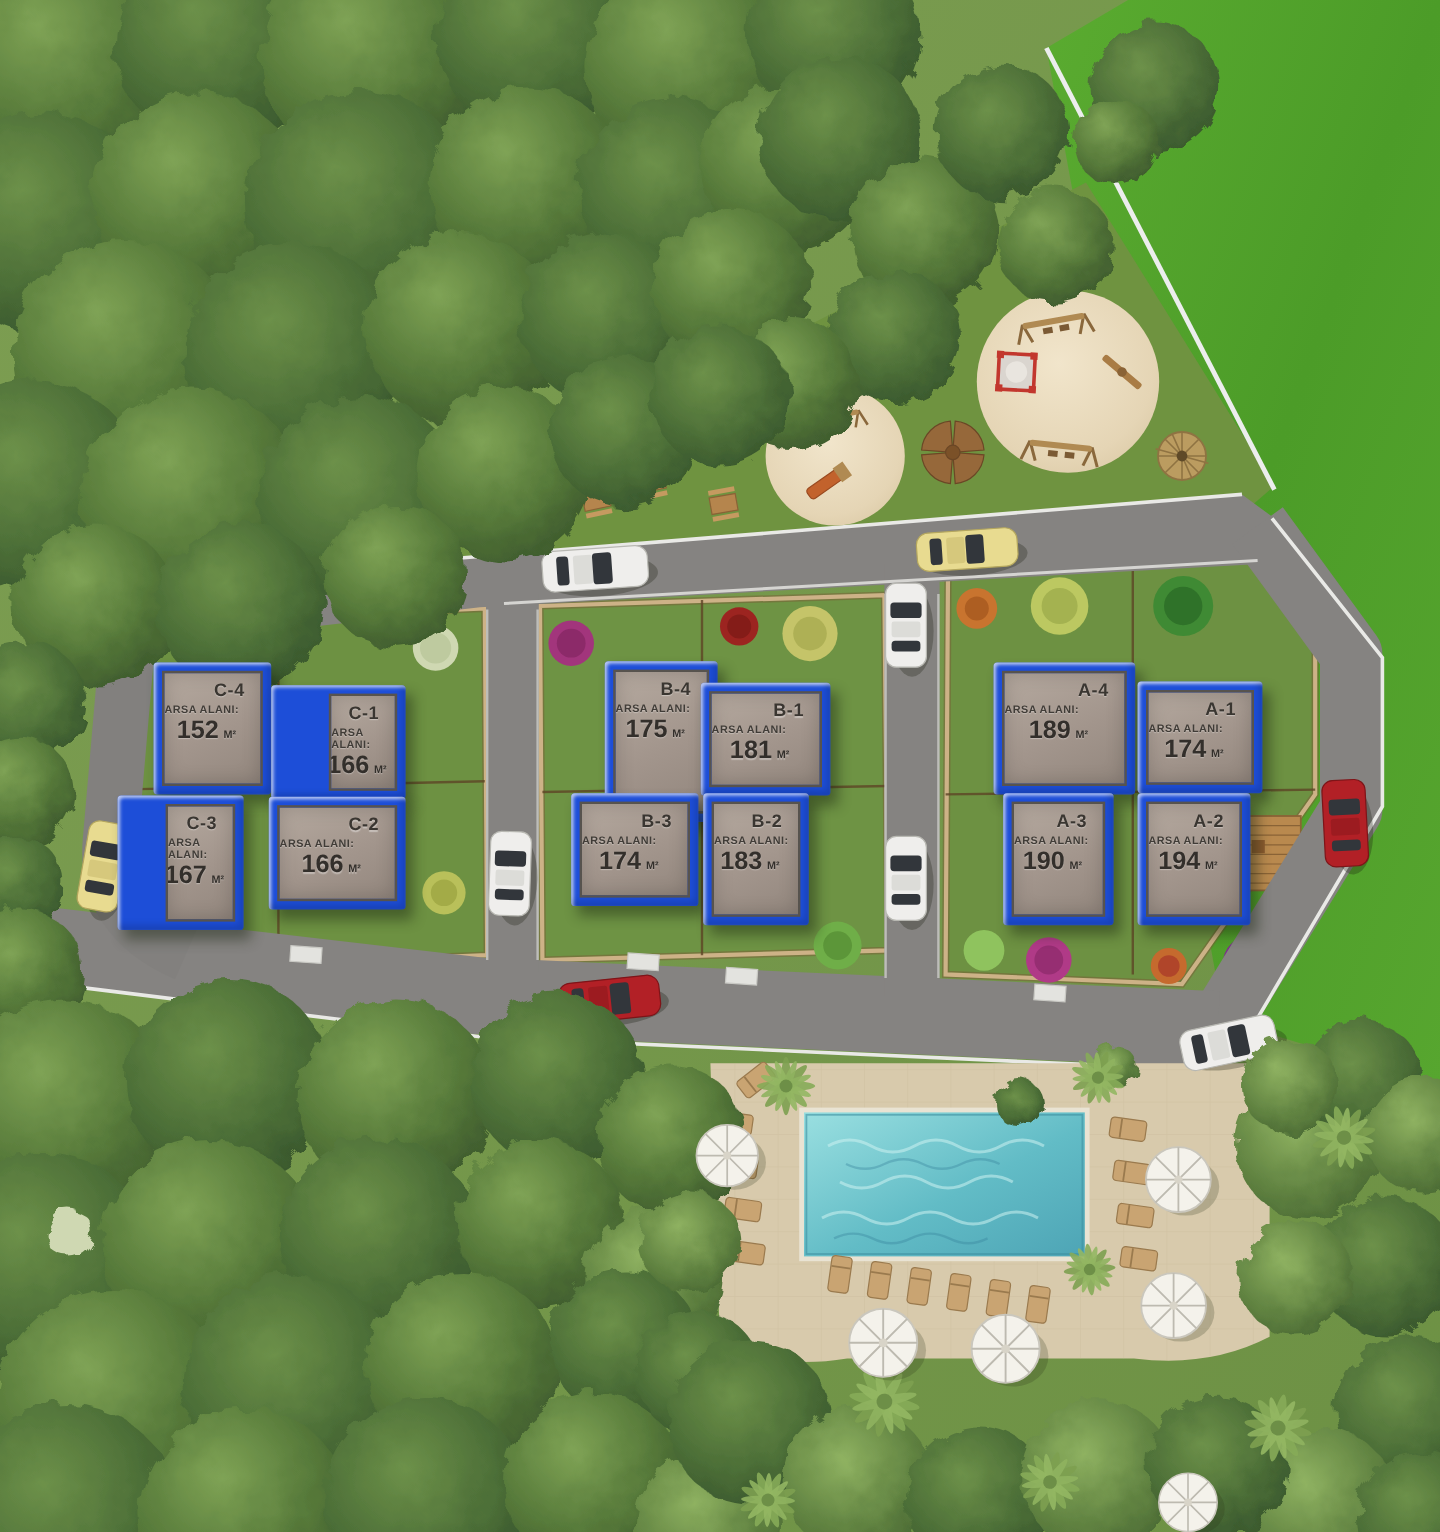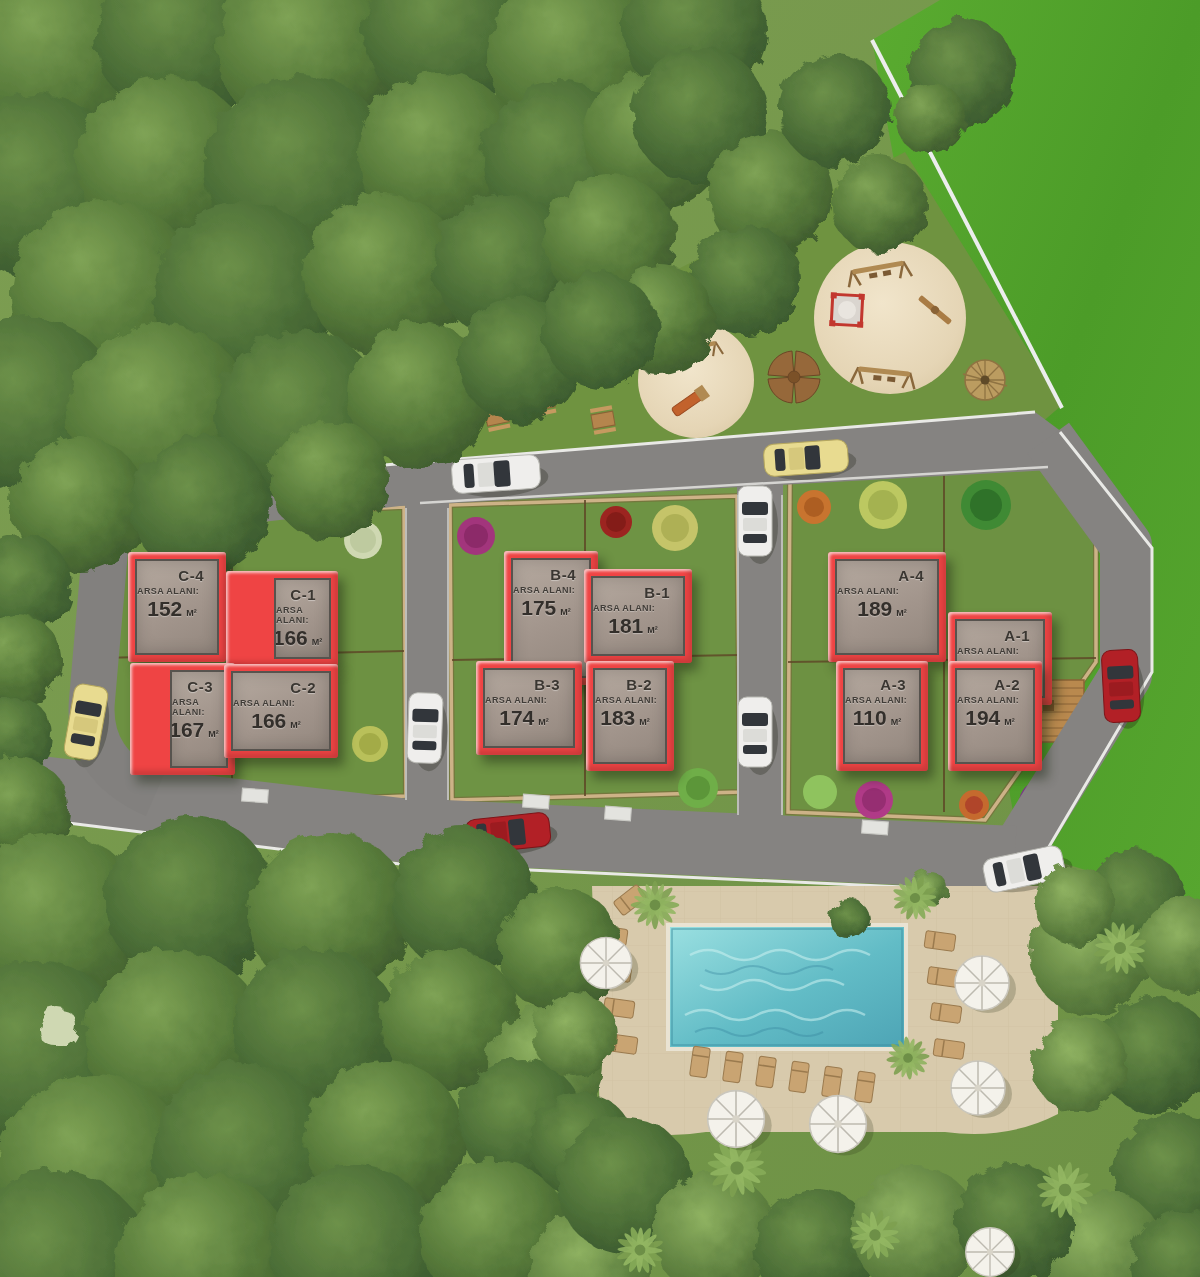--- a/index.html
+++ b/index.html
@@ -1,19 +1,19 @@
 <!DOCTYPE html>
 <html><head>
 <meta charset="utf-8">
 <style>
   html,body{margin:0;padding:0;background:#1c2416;}
   .stage{position:relative;width:1200px;height:1277px;overflow:hidden;
          font-family:"Liberation Sans",sans-serif;background:#76984b;}
   svg.terrain{position:absolute;left:0;top:0;display:block;}
-  .villa{position:absolute;box-sizing:border-box;background:#ef4444;border-radius:3px;padding:7px;z-index:5;
+  .villa{position:absolute;box-sizing:border-box;background:#1d4ed8;border-radius:3px;padding:7px;z-index:5;
          box-shadow:6px 8px 11px rgba(25,35,15,.45), inset -3px -4px 6px rgba(0,0,0,.16), inset 2px 2px 3px rgba(255,255,255,.7);}
   .roof{width:100%;height:100%;box-sizing:border-box;border:2px solid #57534e;
         background:linear-gradient(155deg,#b5a99f 0%,#a2958c 55%,#93877e 100%);
         box-shadow:inset 0 0 16px rgba(0,0,0,.18);overflow:hidden;}
   .v-name{font-size:15px;font-weight:bold;color:#3a3631;text-align:right;padding:6px 13px 0 0;
           letter-spacing:.5px;text-shadow:0 1px 1px rgba(255,255,255,.4);}
   .v-arsa{font-size:9px;font-weight:bold;color:#403c37;text-align:left;letter-spacing:.4px;margin-top:2px;
           text-shadow:0 1px 1px rgba(255,255,255,.35);}
   .v-val{font-size:21px;font-weight:bold;color:#332f2b;text-align:center;margin-top:1px;transform:translateX(-5px);
          text-shadow:0 1px 1px rgba(255,255,255,.35);}
@@ -432,21 +432,21 @@
     <div class="v-val"><span>152</span><span class="v-unit">M²</span></div>
   </div>
 </div>
 <div class="villa" style="left:226px;top:571px;width:112px;height:95px;padding-left:48px;">
   <div class="roof">
     <div class="v-name">C-1</div>
     <div class="v-arsa">ARSA ALANI:</div>
     <div class="v-val"><span>166</span><span class="v-unit">M²</span></div>
   </div>
 </div>
-<div class="villa" style="left:130px;top:663px;width:105px;height:112px;padding-left:40px;">
+<div class="villa" style="left:98px;top:663px;width:105px;height:112px;padding-left:40px;">
   <div class="roof">
     <div class="v-name">C-3</div>
     <div class="v-arsa">ARSA ALANI:</div>
     <div class="v-val"><span>167</span><span class="v-unit">M²</span></div>
   </div>
 </div>
 <div class="villa" style="left:224px;top:664px;width:114px;height:94px;">
   <div class="roof">
     <div class="v-name">C-2</div>
     <div class="v-arsa">ARSA ALANI:</div>
@@ -481,32 +481,32 @@
     <div class="v-val"><span>183</span><span class="v-unit">M²</span></div>
   </div>
 </div>
 <div class="villa" style="left:828px;top:552px;width:118px;height:110px;">
   <div class="roof">
     <div class="v-name">A-4</div>
     <div class="v-arsa">ARSA ALANI:</div>
     <div class="v-val"><span>189</span><span class="v-unit">M²</span></div>
   </div>
 </div>
-<div class="villa" style="left:948px;top:568px;width:104px;height:93px;margin-top:44px;">
+<div class="villa" style="left:948px;top:568px;width:104px;height:93px;">
   <div class="roof">
     <div class="v-name">A-1</div>
     <div class="v-arsa">ARSA ALANI:</div>
     <div class="v-val"><span>174</span><span class="v-unit">M²</span></div>
   </div>
 </div>
 <div class="villa" style="left:836px;top:661px;width:92px;height:110px;">
   <div class="roof">
     <div class="v-name">A-3</div>
     <div class="v-arsa">ARSA ALANI:</div>
-    <div class="v-val"><span>110</span><span class="v-unit">M²</span></div>
+    <div class="v-val"><span>190</span><span class="v-unit">M²</span></div>
   </div>
 </div>
 <div class="villa" style="left:948px;top:661px;width:94px;height:110px;">
   <div class="roof">
     <div class="v-name">A-2</div>
     <div class="v-arsa">ARSA ALANI:</div>
     <div class="v-val"><span>194</span><span class="v-unit">M²</span></div>
   </div>
 </div>
 

